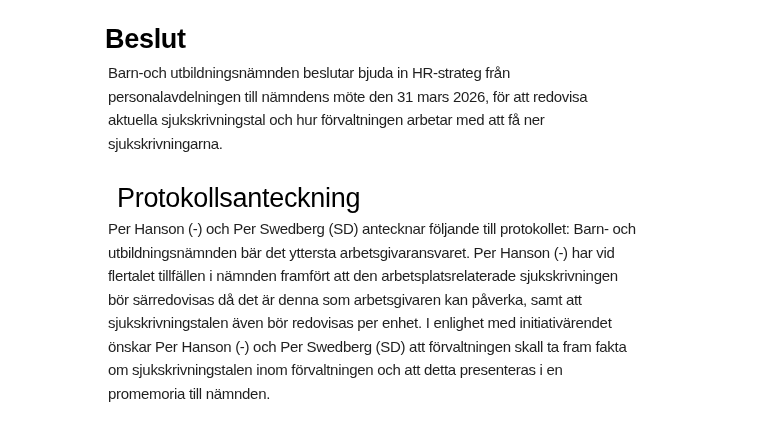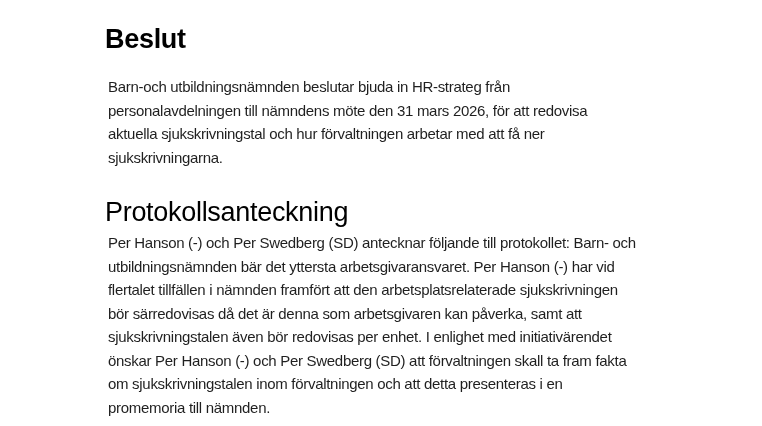--- a/index.html
+++ b/index.html
@@ -14,29 +14,29 @@
     font-family: "Liberation Sans", sans-serif;
   }
   .page {
     box-sizing: border-box;
     width: 762px;
     height: 426px;
     background: #ffffff;
     padding: 26px 40px 0 105px;
   }
   .heading-1 {
-    margin: 0 0 22px 0;
+    margin: 0 0 8px 0;
     font-size: 27px;
     line-height: 27px;
     font-weight: 700;
     color: #000000;
     letter-spacing: -0.3px;
   }
   .heading-2 {
-    margin: 30px 0 5px 0;
+    margin: 30px 0 5px 12px;
     font-size: 27px;
     line-height: 27px;
     font-weight: 400;
     color: #000000;
     letter-spacing: -0.3px;
   }
   .body-text {
     margin: 3px;
     font-size: 15px;
     line-height: 23.5px;

